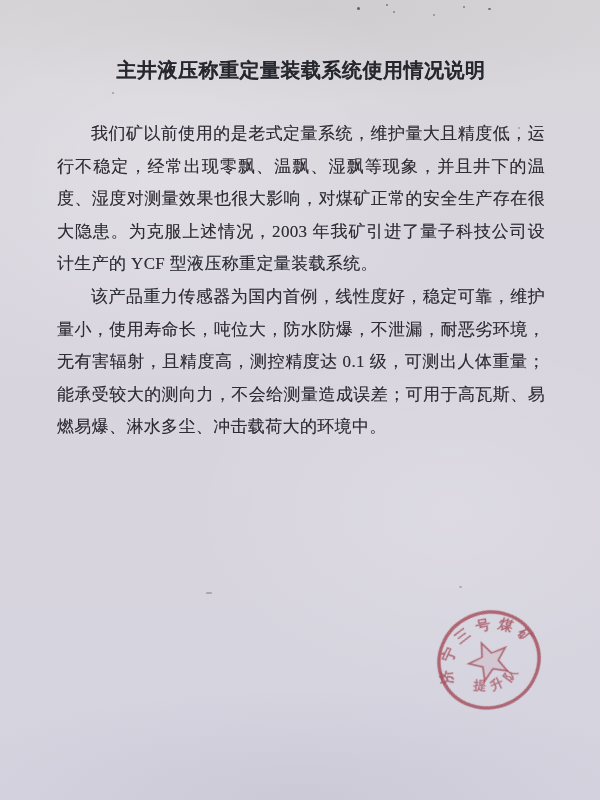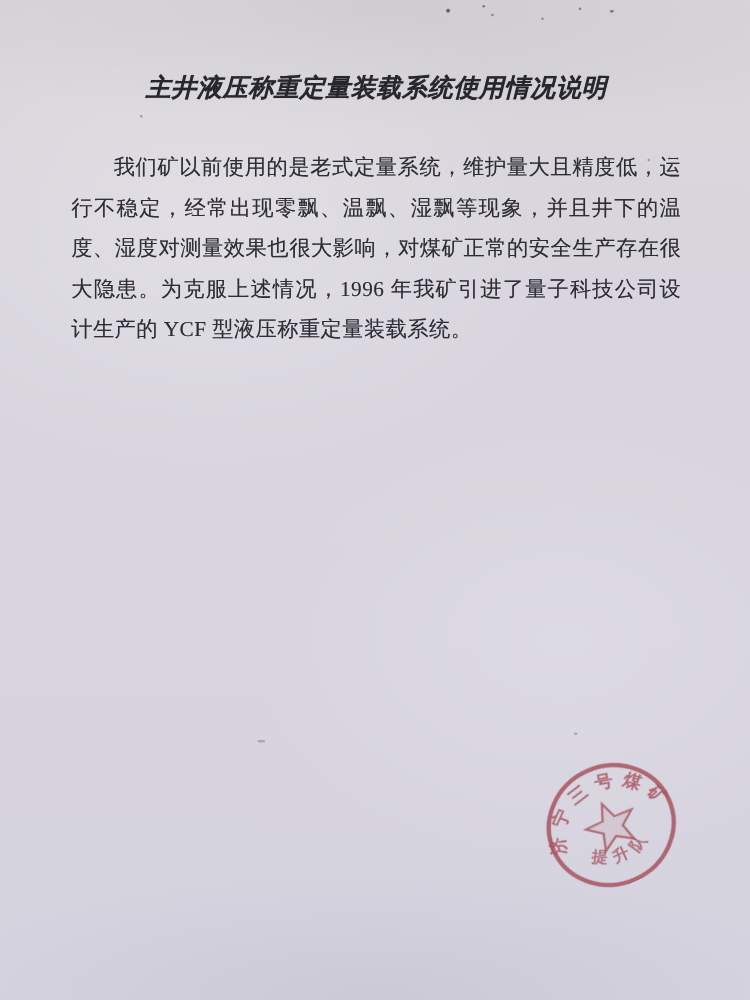--- a/index.html
+++ b/index.html
@@ -20,21 +20,20 @@
   }
   .content{
     position:absolute;left:57px;right:55px;top:0;
     color:#2b2b33;
   }
   .doc-title{
     margin-top:57px;
     font-size:20px;font-weight:700;letter-spacing:0.5px;
     text-align:center;color:#26262e;
     text-shadow:0 0 0.6px rgba(40,40,50,0.55);
-    font-style:italic;
   }
   .doc-body{margin-top:34px;}
   .doc-body p{
     margin:0;padding:0;
     font-size:17px;line-height:32.6px;letter-spacing:0.35px;
     text-align:justify;text-justify:inter-ideograph;
     text-indent:2em;
     color:#2e2d35;
     text-shadow:0 0 0.5px rgba(46,45,53,0.45);
   }
@@ -63,21 +62,22 @@
 </style>
 </head>
 <body>
 
 <div class="paper">
 
   <div class="content">
     <div class="doc-title">主井液压称重定量装载系统使用情况说明</div>
 
     <div class="doc-body">
-      <p>我们矿以前使用的是老式定量系统，维护量大且精度低，运行不稳定，经常出现零飘、温飘、湿飘等现象，并且井下的温度、湿度对测量效果也很大影响，对煤矿正常的安全生产存在很大隐患。为克服上述情况，1996 年我矿引进了量子科技公司设计生产的 YCF 型液压称重定量装载系统。</p>
+      <p>我们矿以前使用的是老式定量系统，维护量大且精度低，运行不稳定，经常出现零飘、温飘、湿飘等现象，并且井下的温度、湿度对测量效果也很大影响，对煤矿正常的安全生产存在很大隐患。为克服上述情况，2003 年我矿引进了量子科技公司设计生产的 YCF 型液压称重定量装载系统。</p>
+      <p>该产品重力传感器为国内首例，线性度好，稳定可靠，维护量小，使用寿命长，吨位大，防水防爆，不泄漏，耐恶劣环境，无有害辐射，且精度高，测控精度达 0.1 级，可测出人体重量；能承受较大的测向力，不会给测量造成误差；可用于高瓦斯、易燃易爆、淋水多尘、冲击载荷大的环境中。</p>
     </div>
   </div>
 
   <div class="stamp">
     <svg viewBox="0 0 160 160" xmlns="http://www.w3.org/2000/svg">
       <defs>
         <path id="arcTop" d="M 20 94 A 60 60 0 1 1 140 94" fill="none"></path>
         <path id="arcBot" d="M 36 102 A 55 55 0 0 0 124 102" fill="none"></path>
       </defs>
       <circle cx="80" cy="80" r="72" fill="none" stroke="#b8414d" stroke-width="5" stroke-opacity="0.85"></circle>

